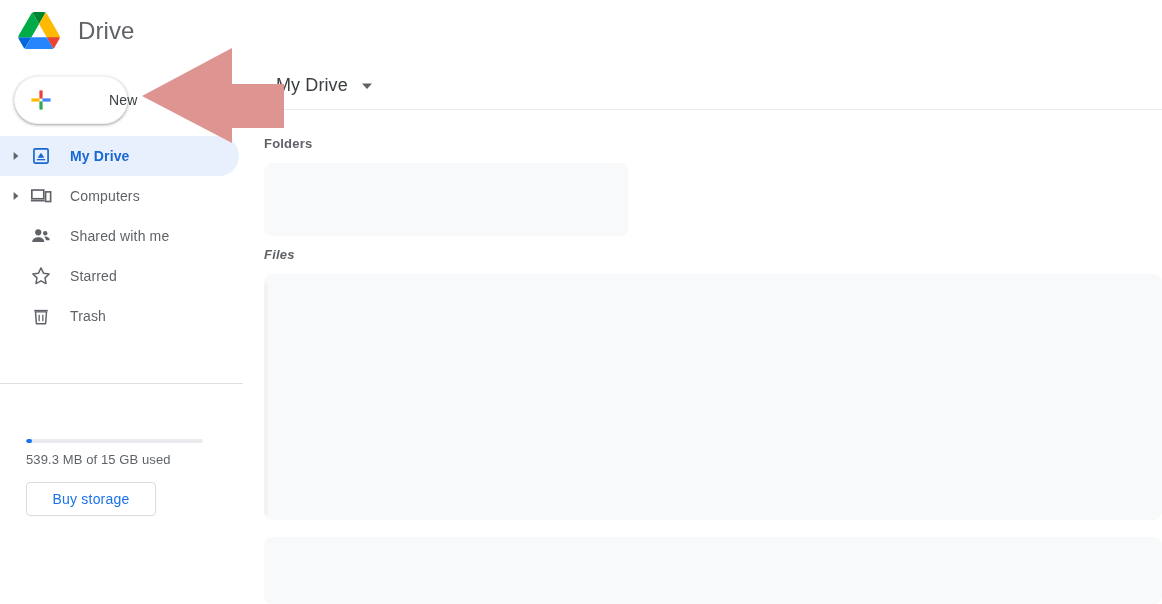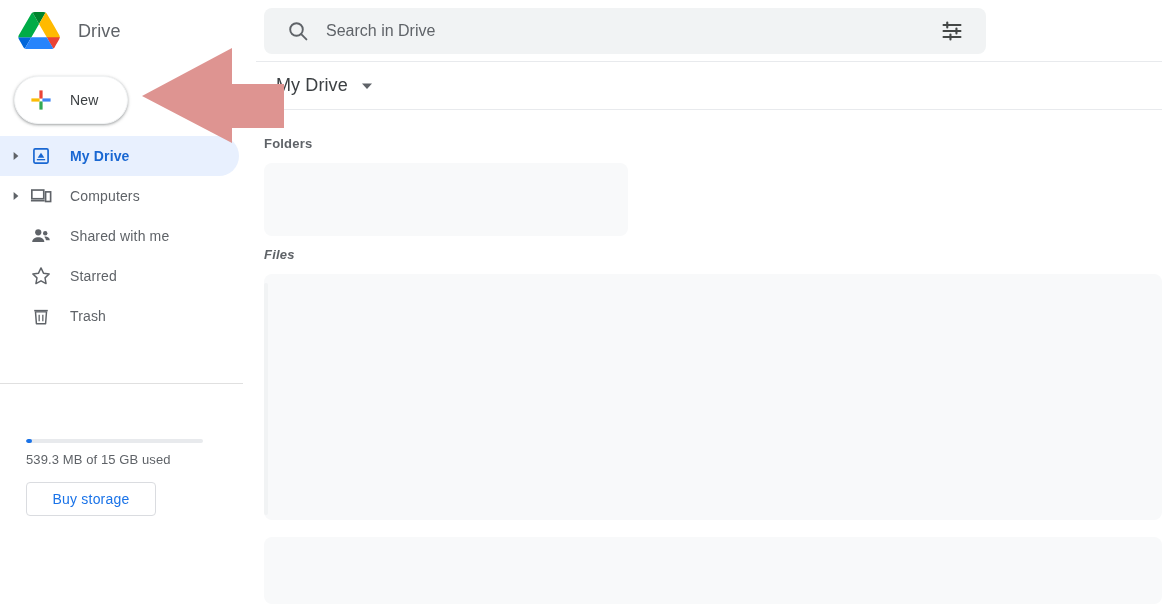--- a/index.html
+++ b/index.html
@@ -31,38 +31,39 @@
     position: absolute;
     left: 0; top: 0;
     width: 256px; height: 62px;
     display: flex;
     align-items: center;
     padding-left: 18px;
   }
   .brand-logo { width: 42px; height: 38px; flex: 0 0 auto; }
   .brand-title {
     margin-left: 18px;
-    font-size: 18px;
+    font-size: 24px;
     color: #5f6368;
     letter-spacing: 0.1px;
     line-height: 1;
   }
 
   .new-button {
     position: absolute;
     left: 14px; top: 76px;
     width: 114px; height: 48px;
     background: #ffffff;
     border: 1px solid #f1f3f4;
     border-radius: 24px;
     box-shadow: 0 1px 2px 0 rgba(60,64,67,.30), 0 1px 3px 1px rgba(60,64,67,.15);
     display: flex;
     align-items: center;
     padding-left: 14px;
     cursor: pointer;
+    gap: 39px;
   }
   .new-plus { width: 24px; height: 24px; flex: 0 0 auto; }
   .new-label {
     margin-left: 17px;
     font-size: 14px;
     color: #3c4043;
     letter-spacing: 0.2px;
   }
 
   #nav { position: absolute; left: 0; top: 136px; width: 256px; }
@@ -361,41 +362,20 @@
       <div class="storage-bar-fill" id="storage-fill" style="width: 3.5%;"></div>
     </div>
 
     <div class="storage-text">539.3 MB of 15 GB used</div>
 
     <div class="buy-storage">Buy storage</div>
   </div>
 
   <div id="main">
 
-    <div class="topbar">
-      <div class="search-box">
-        <span class="search-icon">
-          <svg viewBox="0 0 24 24" width="24" height="24">
-            <circle cx="10.5" cy="10.5" r="6.3" fill="none" stroke="#5f6368" stroke-width="1.9"></circle>
-            <path d="M15.2 15.2 L20.4 20.4" stroke="#5f6368" stroke-width="1.9" stroke-linecap="round"></path>
-          </svg>
-        </span>
-        <input class="search-input" type="text" placeholder="Search in Drive" style="">
-        <span class="tune-icon">
-          <svg viewBox="0 0 24 24" width="24" height="24" fill="#444746">
-            <rect x="2.5" y="5" width="19" height="1.9" rx="0.9"></rect>
-            <rect x="2.5" y="11" width="19" height="1.9" rx="0.9"></rect>
-            <rect x="2.5" y="17" width="19" height="1.9" rx="0.9"></rect>
-            <rect x="6.2" y="2.4" width="2.1" height="7.1" rx="1"></rect>
-            <rect x="15.4" y="8.4" width="2.1" height="7.1" rx="1"></rect>
-            <rect x="9.4" y="14.4" width="2.1" height="7.1" rx="1"></rect>
-          </svg>
-        </span>
-      </div>
-    </div>
 
     <div class="content-header">
       <div class="breadcrumb">
         <span class="breadcrumb-label">My Drive</span>
         <span class="breadcrumb-caret">
           <svg viewBox="0 0 18 18" width="18" height="18">
               <path d="M4 6.5 L9 12 L14 6.5 Z" fill="#5f6368"></path>
             </svg>
         </span>
       </div>

